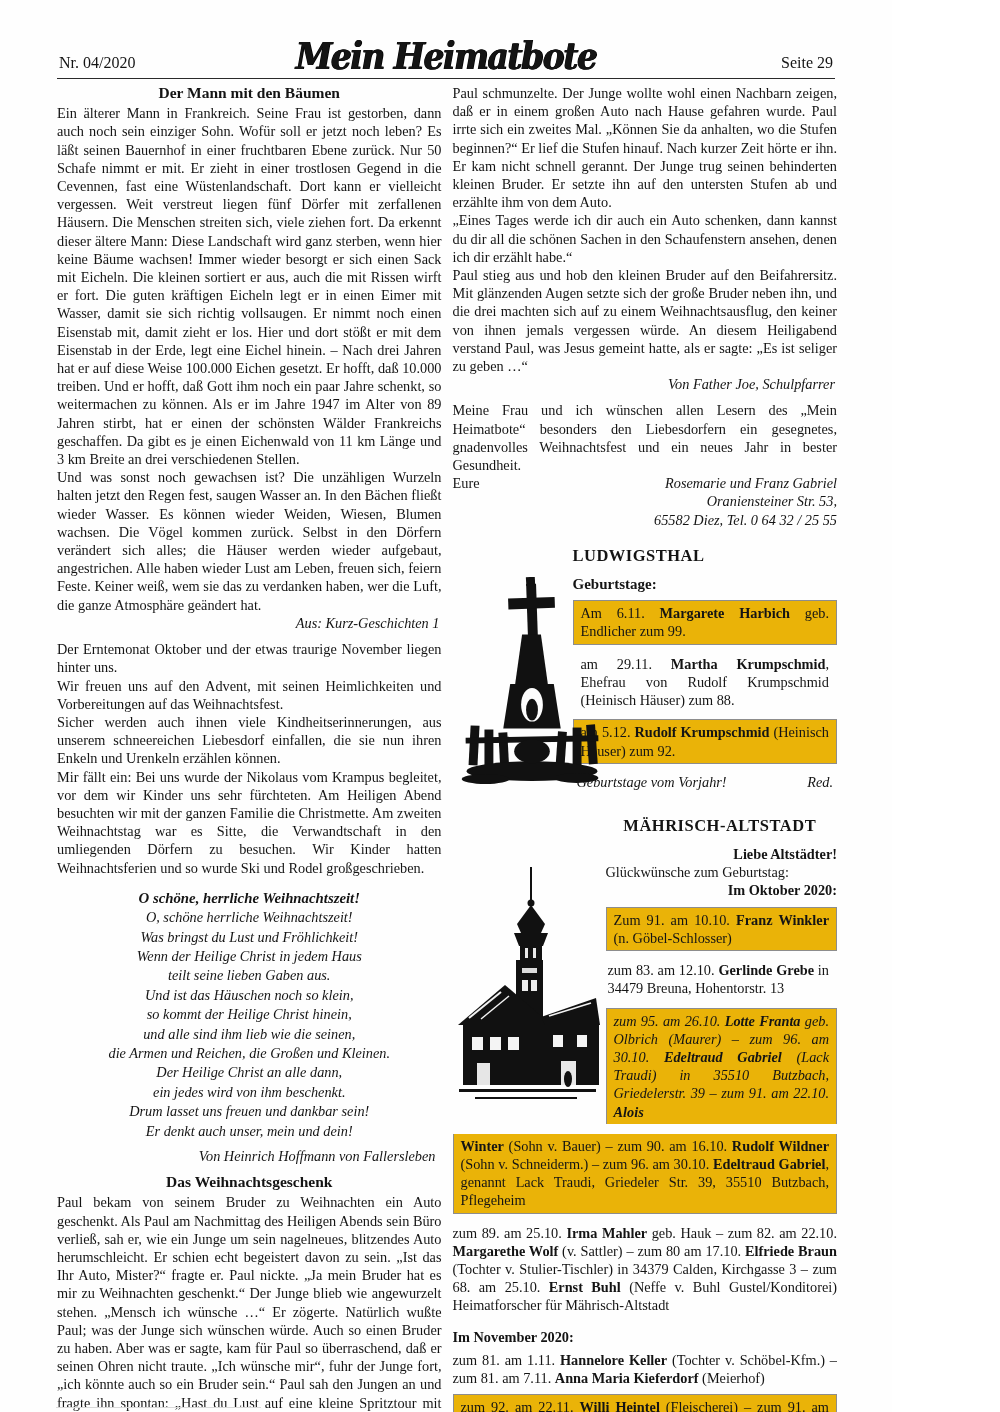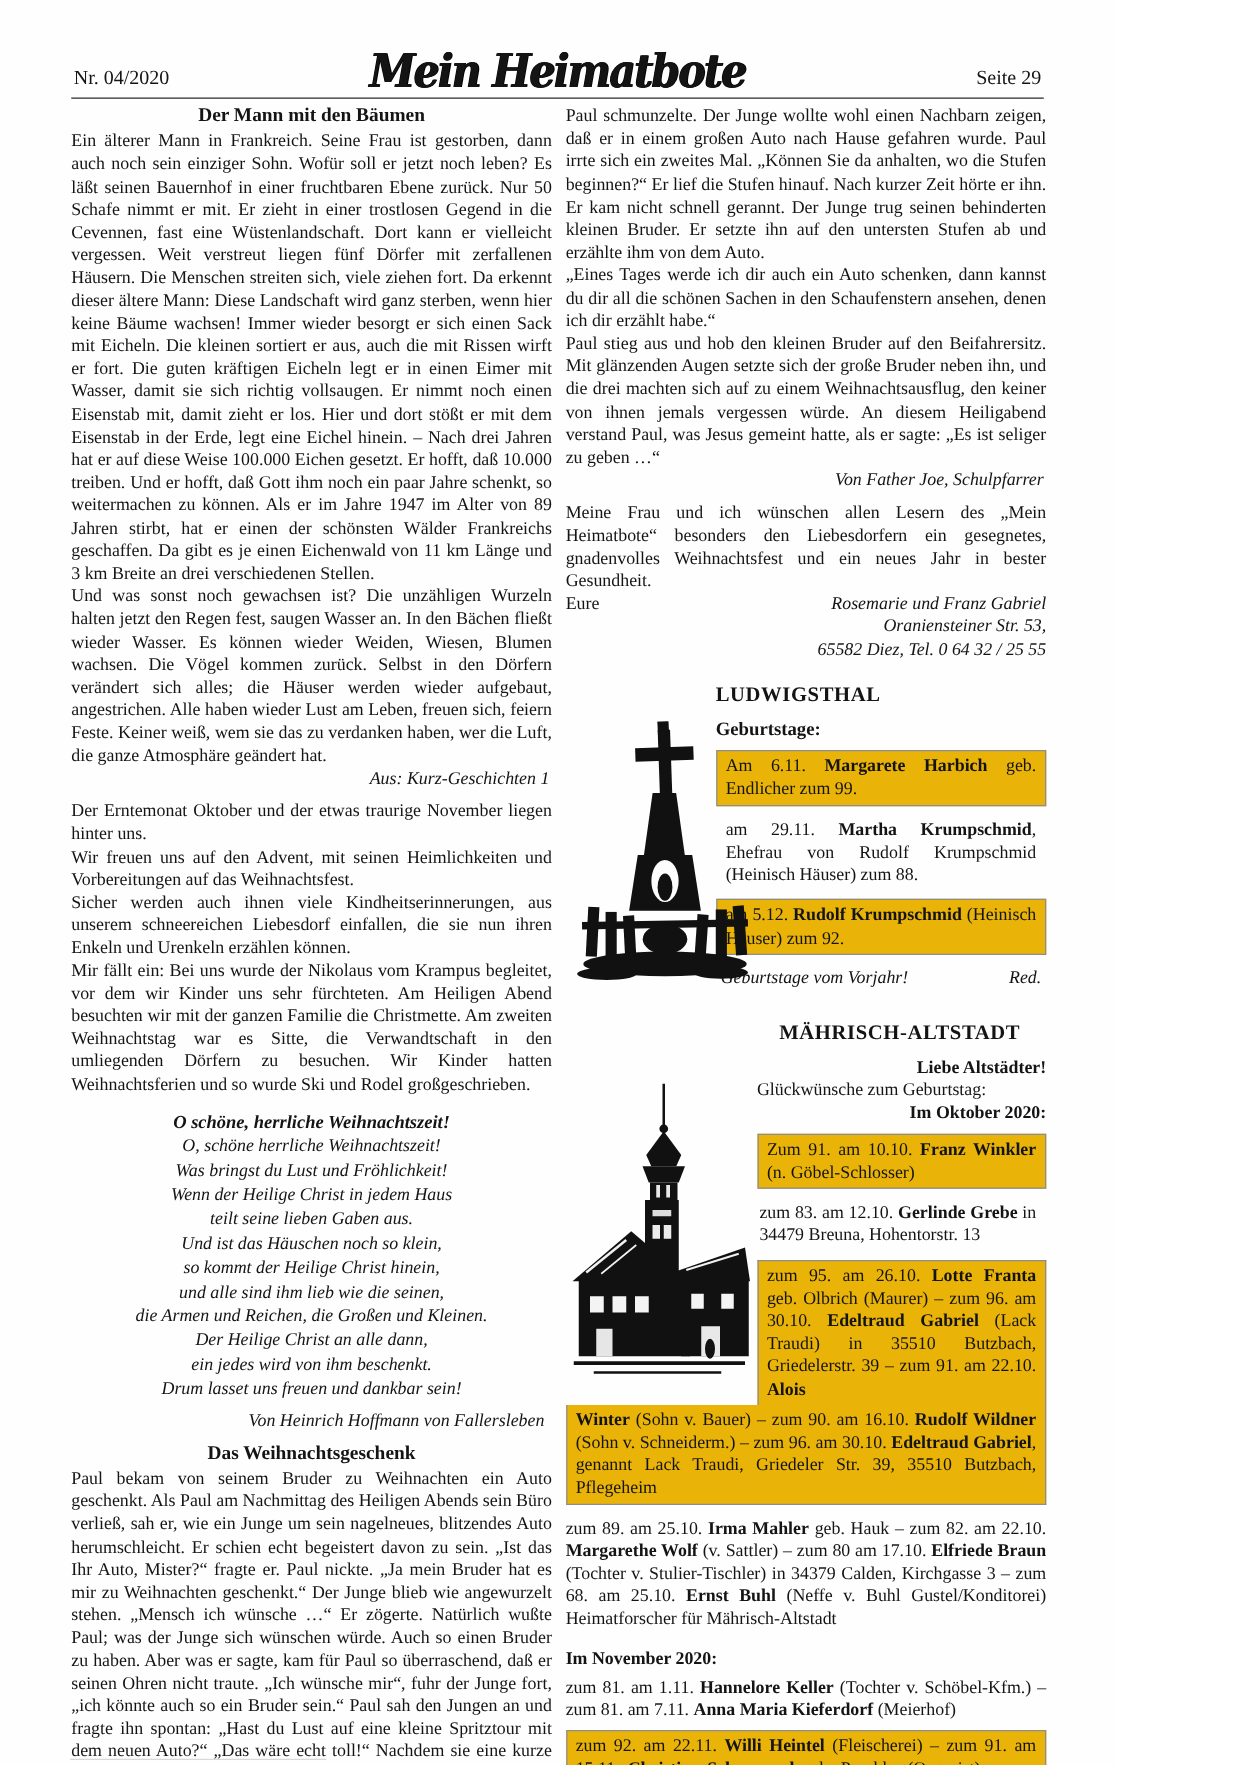--- a/index.html
+++ b/index.html
@@ -39,21 +39,21 @@
   .sub-head{font-weight:bold;font-size:15px;margin:0 0 6px;text-align:left;}
   .vorjahr{display:flex;justify-content:space-between;font-style:italic;margin-top:9px;padding:0 4px;}
 
   
   .section-mae{position:relative;margin-top:20px;}
   .mae-head{font-weight:bold;font-size:16.5px;letter-spacing:.5px;text-align:center;margin:0 0 10px 150px;}
   .mae-art{position:absolute;left:0;top:48px;width:150px;height:244px;}
   .indented{margin-left:153px;}
   .bold-line{font-weight:bold;text-align:right;margin:0;}
   .plain-line{text-align:left;margin:0;}
-  .box-top{margin-bottom:0;border-bottom:none;}
+  .box-top{margin-bottom:10px;border-bottom:none;font-style:italic;}
   .box-bottom{margin-top:0;border-top:none;}
   .nov-head{font-weight:bold;margin:10px 0 4px;text-align:left;} .gap8{height:8px;}
 
   .scan-artifact{position:absolute;left:56px;bottom:4px;width:205px;height:1px;background:#d9d9d9;}
   b{font-weight:bold;}
 </style>
 </head>
 <body>
 
 <div class="page">
@@ -84,20 +84,21 @@
             <div>Was bringst du Lust und Fröhlichkeit!</div>
             <div>Wenn der Heilige Christ in jedem Haus</div>
             <div>teilt seine lieben Gaben aus.</div>
             <div>Und ist das Häuschen noch so klein,</div>
             <div>so kommt der Heilige Christ hinein,</div>
             <div>und alle sind ihm lieb wie die seinen,</div>
             <div>die Armen und Reichen, die Großen und Kleinen.</div>
             <div>Der Heilige Christ an alle dann,</div>
             <div>ein jedes wird von ihm beschenkt.</div>
             <div>Drum lasset uns freuen und dankbar sein!</div>
+            <div>Er denkt auch unser, mein und dein!</div>
           </div>
       </div>
       <div class="poem-attr">Von Heinrich Hoffmann von Fallersleben</div>
 
       <div class="story-title">Das Weihnachtsgeschenk</div>
       <p class="jp">Paul bekam von seinem Bruder zu Weihnachten ein Auto geschenkt. Als Paul am Nachmittag des Heiligen Abends sein Büro verließ, sah er, wie ein Junge um sein nagelneues, blitzendes Auto herumschleicht. Er schien echt begeistert davon zu sein. „Ist das Ihr Auto, Mister?“ fragte er. Paul nickte. „Ja mein Bruder hat es mir zu Weihnachten geschenkt.“ Der Junge blieb wie angewurzelt stehen. „Mensch ich wünsche …“ Er zögerte. Natürlich wußte Paul; was der Junge sich wünschen würde. Auch so einen Bruder zu haben. Aber was er sagte, kam für Paul so überraschend, daß er seinen Ohren nicht traute. „Ich wünsche mir“, fuhr der Junge fort, „ich könnte auch so ein Bruder sein.“ Paul sah den Jungen an und fragte ihn spontan: „Hast du Lust auf eine kleine Spritztour mit dem neuen Auto?“ „Das wäre echt toll!“ Nachdem sie eine kurze Strecke gefahren waren, fragte der Junge mit glühendem Augenaufschlag: „Würde es ihnen etwas ausmachen, bis zu unserem Haus zu fahren?“</p>
     </div>
 
     <div class="col">
       <p class="jp">Paul schmunzelte. Der Junge wollte wohl einen Nachbarn zeigen, daß er in einem großen Auto nach Hause gefahren wurde. Paul irrte sich ein zweites Mal. „Können Sie da anhalten, wo die Stufen beginnen?“ Er lief die Stufen hinauf. Nach kurzer Zeit hörte er ihn. Er kam nicht schnell gerannt. Der Junge trug seinen behinderten kleinen Bruder. Er setzte ihn auf den untersten Stufen ab und erzählte ihm von dem Auto.</p>

